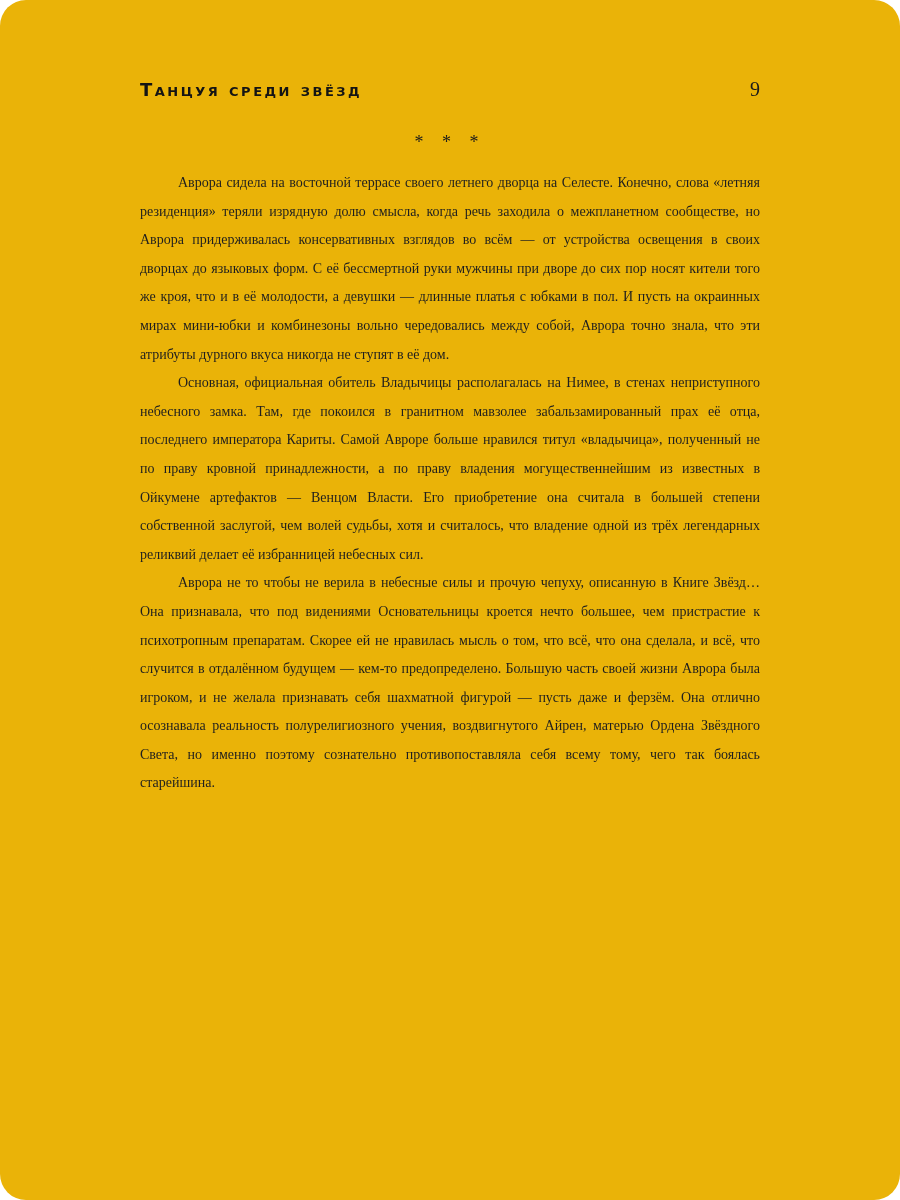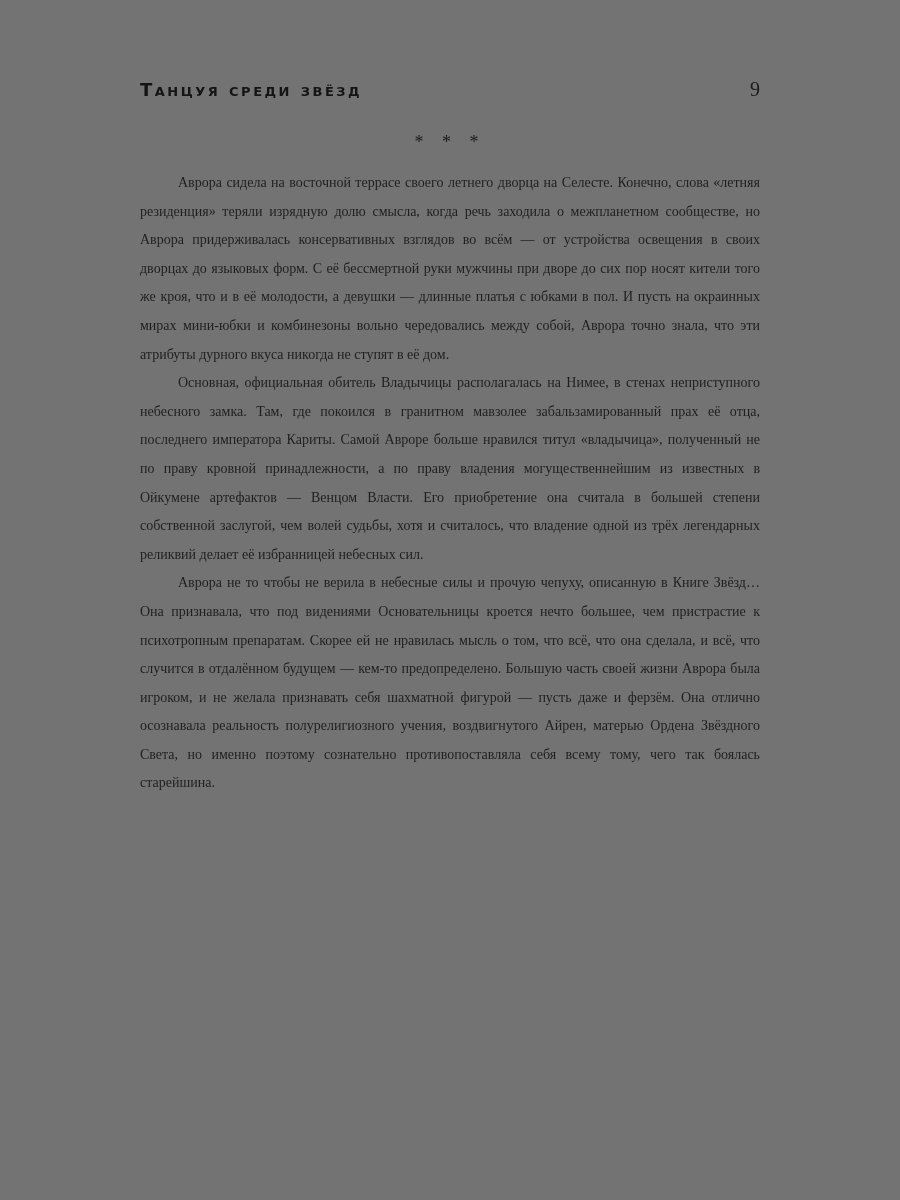--- a/index.html
+++ b/index.html
@@ -4,23 +4,24 @@
 <style>
   html, body {
     margin: 0;
     padding: 0;
     background: #ffffff;
   }
   .page {
     position: relative;
     width: 900px;
     height: 1200px;
-    background: #737373;
+    background: #eab308;
     overflow: hidden;
     color: #1b1b1b;
+    border-radius: 26px;
   }
   .page-header {
     position: absolute;
     top: 78px;
     left: 140px;
     width: 620px;
     display: flex;
     justify-content: space-between;
     align-items: baseline;
   }

